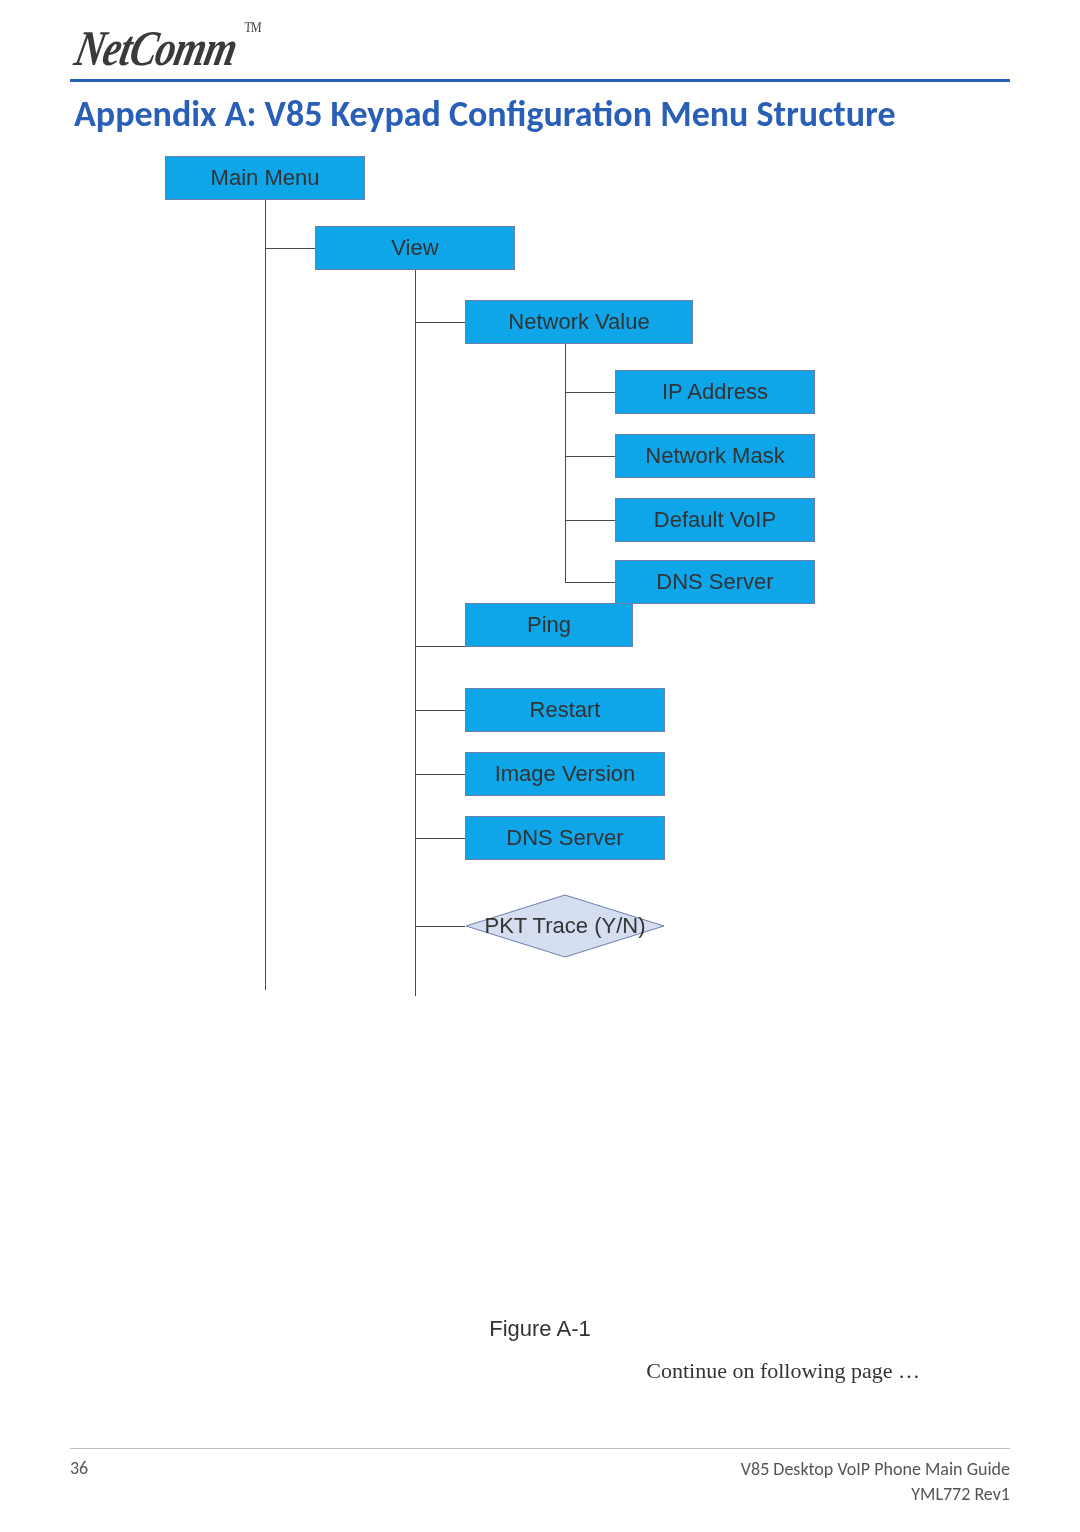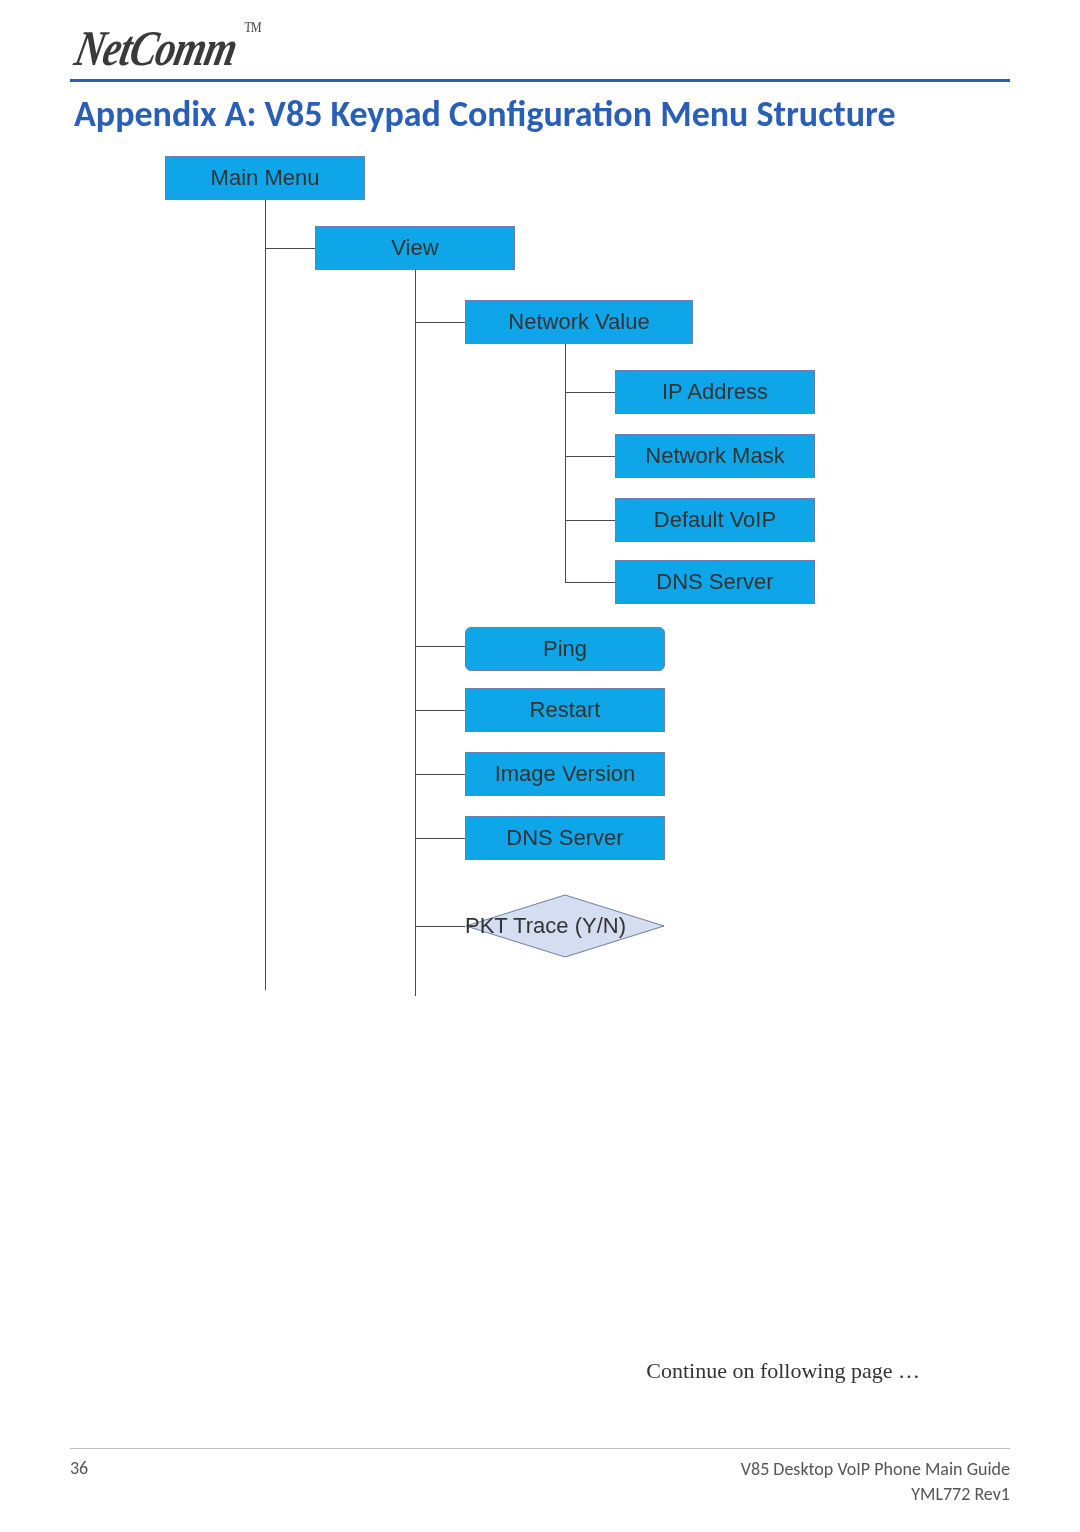--- a/index.html
+++ b/index.html
@@ -12,21 +12,21 @@
   .hr{border:none;border-top:3px solid #2a5fb8;margin:2px 0 10px 0;}
   h1.title{color:#2a5fb8;font-family:Calibri,Arial,sans-serif;font-weight:700;
            font-size:36px;margin:0 0 20px 4px;}
   .canvas{position:relative;width:100%;height:930px;}
   .node{position:absolute;background:#0ea5e9;border:1px solid #6b7faa;
         text-align:center;font-size:22px;color:#333;display:flex;align-items:center;
         justify-content:center;padding:0 6px;box-sizing:border-box;}
   .diamond{position:absolute;}
   .diamond svg{display:block;}
   .diamond .dlabel{position:absolute;left:0;right:0;top:50%;transform:translateY(-50%);
-                   font-size:22px;color:#333;}
+                   text-align:center;font-size:22px;color:#333;}
   .line{position:absolute;background:#4a4a4a;}
   .fig{position:absolute;left:0;right:0;text-align:center;font-size:22px;color:#333;
        top:1316px;font-family:Verdana,Geneva,sans-serif;}
   .cont{position:absolute;right:160px;top:1358px;font-size:22px;color:#333;
         font-family:'Times New Roman',serif;}
   .footer{position:absolute;left:70px;right:70px;bottom:26px;border-top:1px solid #bdbdbd;
           padding-top:8px;display:flex;justify-content:space-between;align-items:flex-start;
           font-family:Calibri,Arial,sans-serif;color:#555;font-size:18px;}
   .footer .right{text-align:right;line-height:1.35;}
 </style>
@@ -65,41 +65,42 @@
     <div class="line" style="left:495px;top:300px;width:50px;height:1px;"></div>
     <div class="node" style="left:545px;top:278px;width:200px;height:44px;">Network Mask</div>
 
     <div class="line" style="left:495px;top:364px;width:50px;height:1px;"></div>
     <div class="node" style="left:545px;top:342px;width:200px;height:44px;">Default VoIP</div>
 
     <div class="line" style="left:495px;top:426px;width:50px;height:1px;"></div>
     <div class="node" style="left:545px;top:404px;width:200px;height:44px;">DNS Server</div>
 
     <div class="line" style="left:345px;top:490px;width:50px;height:1px;"></div>
-    <div class="node" style="left:395px;top:471px;width:200px;height:44px;border-radius:6px;">Ping</div>
+    <div class="node" style="left:395px;top:447px;width:168px;height:44px;">Ping</div>
 
     <div class="line" style="left:345px;top:554px;width:50px;height:1px;"></div>
     <div class="node" style="left:395px;top:532px;width:200px;height:44px;">Restart</div>
 
     <div class="line" style="left:345px;top:618px;width:50px;height:1px;"></div>
     <div class="node" style="left:395px;top:596px;width:200px;height:44px;">Image Version</div>
 
     <div class="line" style="left:345px;top:682px;width:50px;height:1px;"></div>
     <div class="node" style="left:395px;top:660px;width:200px;height:44px;">DNS Server</div>
 
     <div class="line" style="left:345px;top:770px;width:50px;height:1px;"></div>
     <div class="diamond" style="left:395px;top:738px;width:200px;height:64px;">
       <svg width="200" height="64" viewBox="0 0 200 64">
         <polygon points="100,1 199,32 100,63 1,32" fill="#d5ddf0" stroke="#6b7faa" stroke-width="1"></polygon>
       </svg>
       <div class="dlabel">PKT Trace (Y/N)</div>
     </div>
 
   </div>
 
+  <div class="fig">Figure A-1</div>
   <div class="cont">Continue on following page …</div>
 
   <div class="footer">
     <div>36</div>
     <div class="right">
       <div>V85 Desktop VoIP Phone Main Guide</div>
       <div>YML772 Rev1</div>
     </div>
   </div>
 

